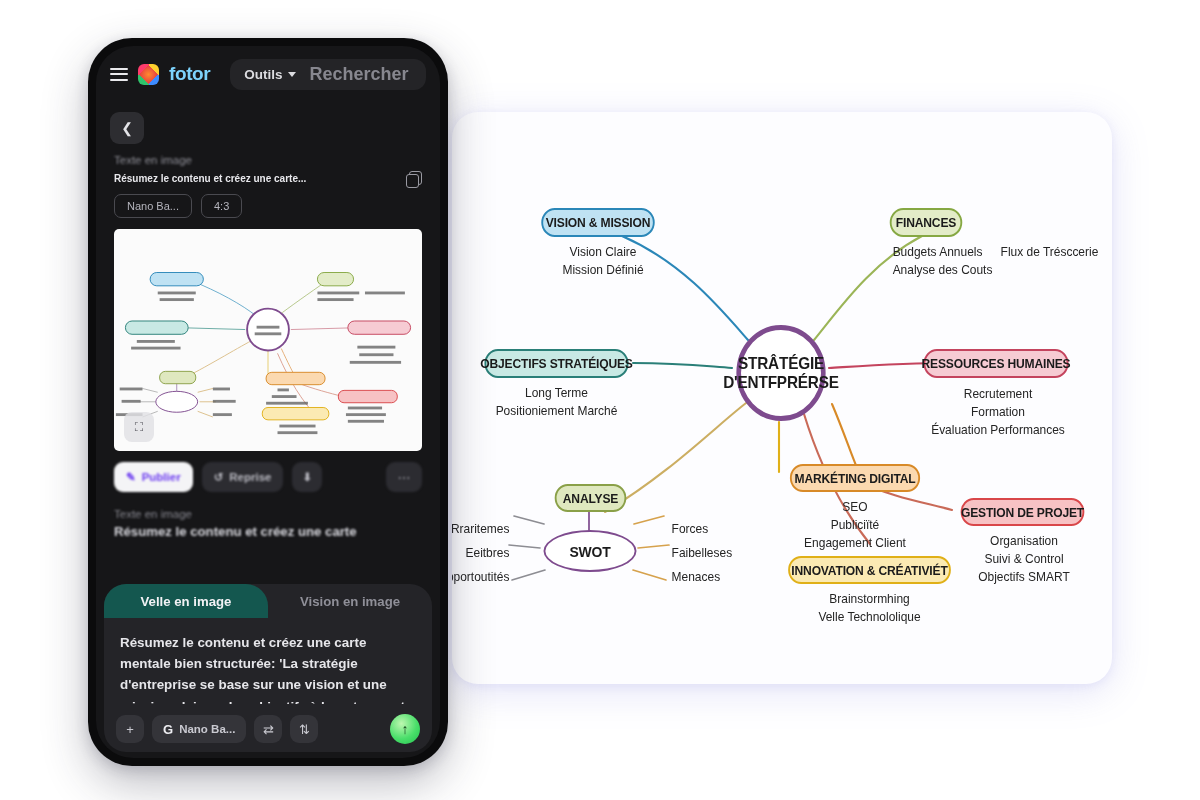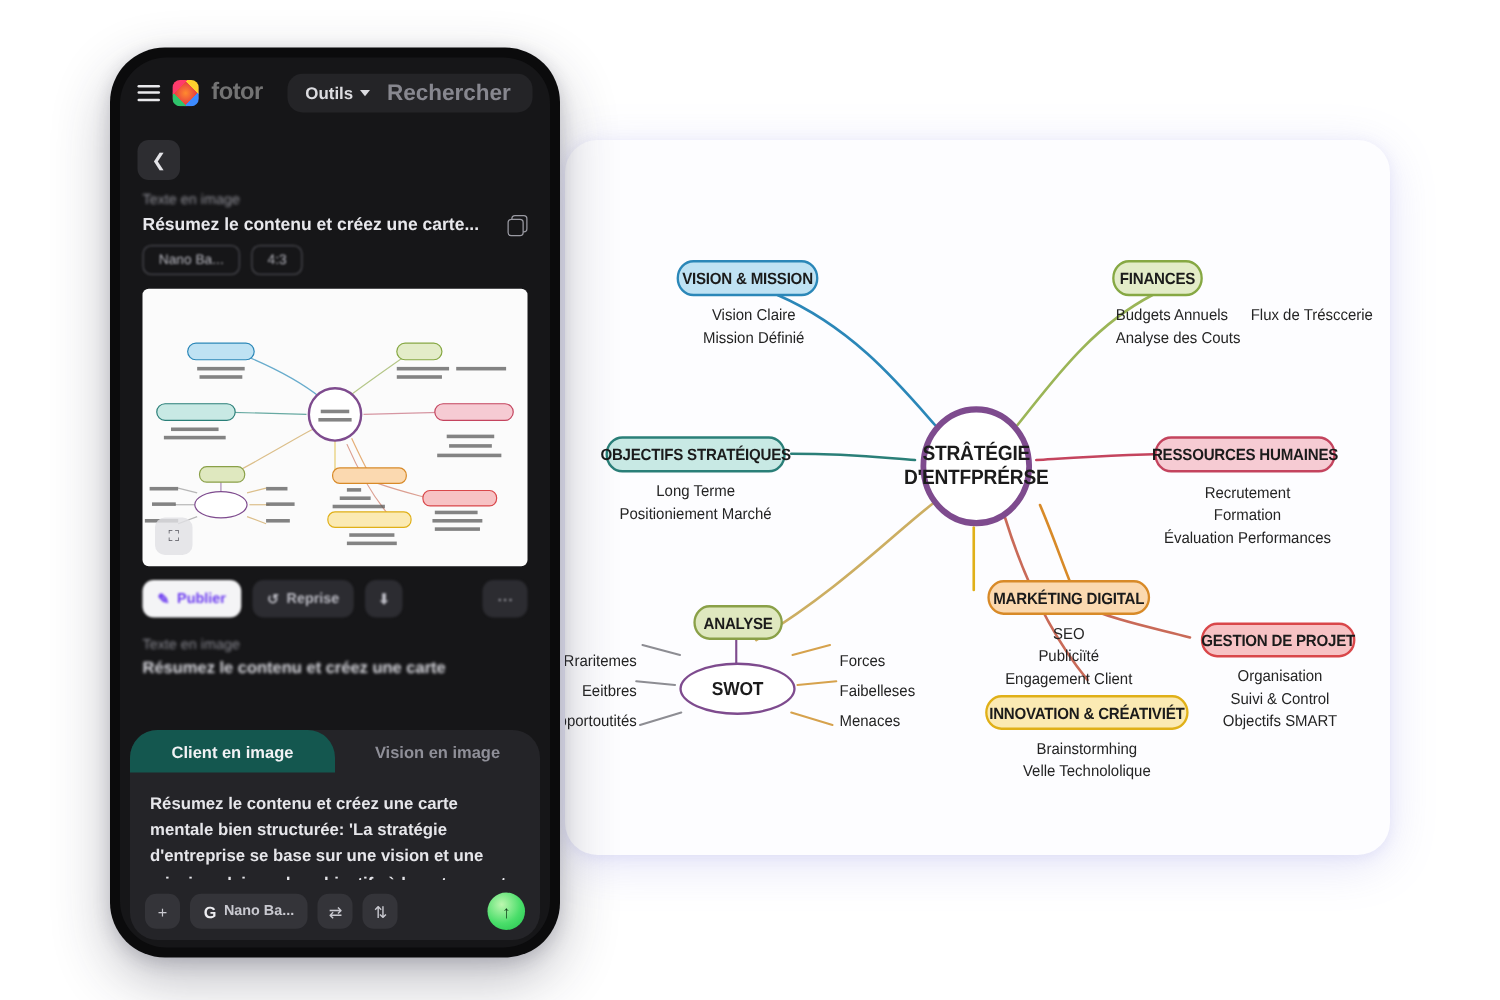--- a/index.html
+++ b/index.html
@@ -98,21 +98,21 @@
   .burger i { display:block; height:2px; background:#e9e9ec; border-radius:2px; }
   .logo-mark {
     width: 21px; height: 21px; border-radius: 6px;
     background:
       linear-gradient(135deg,#ff3b6b 0%,#ff3b6b 28%,transparent 28%),
       linear-gradient(225deg,#ffd02e 0%,#ffd02e 28%,transparent 28%),
       linear-gradient(45deg,#2fc36b 0%,#2fc36b 28%,transparent 28%),
       linear-gradient(315deg,#3d8bff 0%,#3d8bff 28%,transparent 28%),
       radial-gradient(circle at 50% 50%, #ff8a2e 0%, #e9453f 55%, #a84bd8 100%);
   }
-  .logo-text { color:#737373; font-size:19px; font-weight:bold; letter-spacing:-0.4px; }
+  .logo-text { color:#7dd3fc; font-size:19px; font-weight:bold; letter-spacing:-0.4px; }
   .hdr-pill {
     margin-left: 10px; height: 31px; flex: 1;
     background: #242427; border-radius: 12px;
     display:flex; align-items:center; gap: 14px; padding: 0 14px;
     filter: blur(0.6px);
   }
   .hdr-pill .lbl { color:#dcdce0; font-size:13.5px; font-weight:bold; }
   .hdr-pill .lbl2 { color:#87878f; font-size:18px; font-weight:bold; }
   .caret { width:0;height:0;border-left:4px solid transparent;border-right:4px solid transparent;border-top:5px solid #dcdce0; }
 
@@ -122,21 +122,21 @@
     color:#e4e4e8; font-size:14px;
   }
 
   .ph-body { position:absolute; left:0; right:0; top:108px; bottom:0; }
 
   .faded-cap { color:#8d8d95; font-size:11.5px; filter: blur(1.1px); padding:0 18px; }
   .prompt-row {
     display:flex; align-items:center; justify-content:space-between;
     padding: 5px 18px 0 18px;
   }
-  .prompt-row .ptxt { color:#e8e8ec; font-size:14px; font-weight:bold; filter: blur(0.5px); }
+  .prompt-row .ptxt { color:#e8e8ec; font-size:10px; font-weight:bold; filter: blur(0.5px); }
   .copy-ico { width:13px;height:14px;border:1.4px solid #9a9aa2;border-radius:3px; position:relative; }
   .copy-ico::after{content:"";position:absolute;left:-4px;top:2px;width:11px;height:12px;border:1.4px solid #9a9aa2;border-radius:3px;background:#161618;}
   .chips { display:flex; gap:9px; padding: 9px 18px 0 18px; }
   .chip {
     border:1px solid #4a4a50; border-radius:7px; color:#b4b4bc; font-size:11px;
     padding: 5px 12px; filter: blur(0.7px);
   }
   .thumb {
     margin: 11px 18px 0 18px; height: 222px; background:#fbfbfb;
     border-radius: 5px; position: relative; overflow:hidden;
@@ -425,21 +425,21 @@
         </div>
 
         <div class="faded2">
           <div class="c1">Texte en image</div>
           <div class="c2">Résumez le contenu et créez une carte</div>
         </div>
       </div>
 
       <div class="composer">
         <div class="tabs">
-          <div class="tab active">Client en image</div>
+          <div class="tab active">Velle en image</div>
           <div class="tab inactive">Vision en image</div>
         </div>
         <div class="composer-text">Résumez le contenu et créez une carte mentale bien structurée:  'La stratégie d'entreprise se base sur une vision et une mission claires, des objectifs à long terme et</div>
         <div class="tools">
           <div class="tool">
             <span>+</span>
           </div>
           <div class="tool model">
             <span class="g-mark">G</span>
             <span>Nano Ba...</span>

